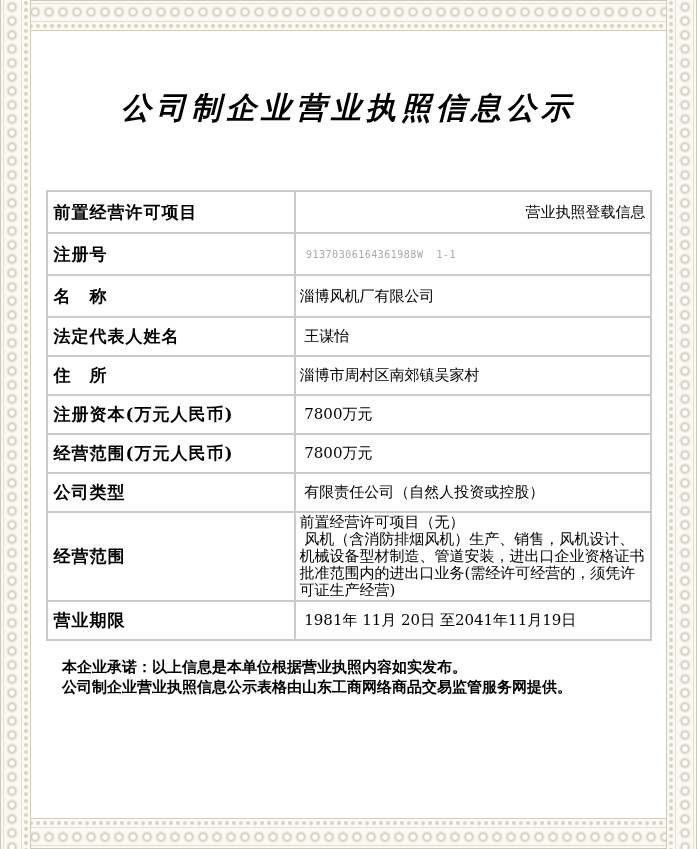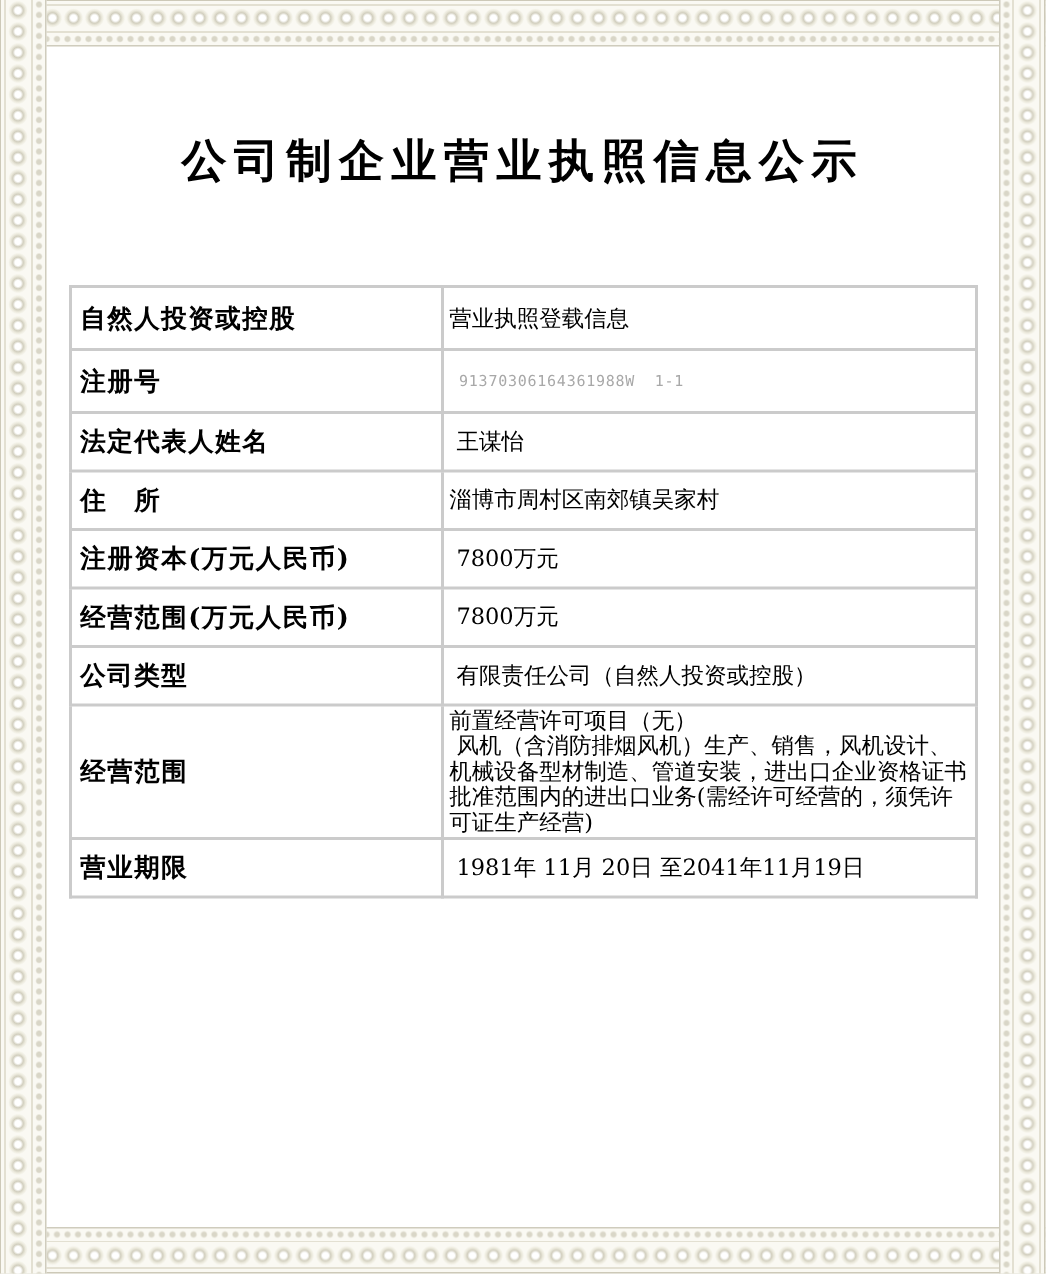--- a/index.html
+++ b/index.html
@@ -67,20 +67,21 @@
   
   .content{position:absolute;inset:30px;background:#fff;z-index:1;}
   h1.title{
     margin:58px 0 0 0;
     text-align:center;
     font-size:30px;
     font-weight:bold;
     letter-spacing:5px;
     line-height:40px;
     font-family:"DejaVu Serif","Liberation Serif",serif;
+    font-style:italic;
   }
   table.license{
     width:586px;
     margin:62px auto 0 auto;
     border-collapse:collapse;
     table-layout:fixed;
   }
   table.license td{
     border:2px solid #cbcbcb;
     background:#fff;
@@ -96,21 +97,21 @@
   }
   td.value{
     width:346px;
     font-size:15px;
     padding:2px 4px 2px 4px;
     white-space:pre-wrap;
     line-height:17px;
   }
   tr.h40 td{height:36px;}
   tr.h37 td{height:33px;}
-  td.value.center{text-align:left;}
+  td.value.center{text-align:right;}
   td.value.muted{
     color:#a8a8a8;
     font-family:"DejaVu Sans Mono","Liberation Mono",monospace;
     font-size:10px;
     letter-spacing:0.5px;
   }
   td.value.scope{line-height:17px;padding-top:1px;padding-bottom:1px;}
   .footer{
     margin:16px 24px 0 32px;
     font-family:"DejaVu Sans","Liberation Sans",sans-serif;
@@ -128,26 +129,30 @@
   <div class="edge edge-bottom"></div>
   <div class="edge edge-left"></div>
   <div class="edge edge-right"></div>
 
   <div class="content">
     <h1 class="title">公司制企业营业执照信息公示</h1>
 
     <table class="license">
       <tbody>
         <tr class="h40">
-          <td class="label">自然人投资或控股</td>
+          <td class="label">前置经营许可项目</td>
           <td class="value center">营业执照登载信息</td>
         </tr>
         <tr class="h40">
           <td class="label">注册号</td>
           <td class="value muted"> 91370306164361988W  1-1</td>
+        </tr>
+        <tr class="h40">
+          <td class="label">名　称</td>
+          <td class="value">淄博风机厂有限公司</td>
         </tr>
         <tr class="h37">
           <td class="label">法定代表人姓名</td>
           <td class="value"> 王谋怡</td>
         </tr>
         <tr class="h37">
           <td class="label">住　所</td>
           <td class="value">淄博市周村区南郊镇吴家村</td>
         </tr>
         <tr class="h37">
@@ -167,14 +172,18 @@
           <td class="value scope">前置经营许可项目（无）
  风机（含消防排烟风机）生产、销售，风机设计、机械设备型材制造、管道安装，进出口企业资格证书批准范围内的进出口业务(需经许可经营的，须凭许可证生产经营)</td>
         </tr>
         <tr class="h37">
           <td class="label">营业期限</td>
           <td class="value"> 1981年 11月 20日 至2041年11月19日</td>
         </tr>
       </tbody>
     </table>
 
+    <div class="footer">
+      <p>本企业承诺：以上信息是本单位根据营业执照内容如实发布。</p>
+      <p>公司制企业营业执照信息公示表格由山东工商网络商品交易监管服务网提供。</p>
+    </div>
   </div>
 </div>
 
 </body></html>

